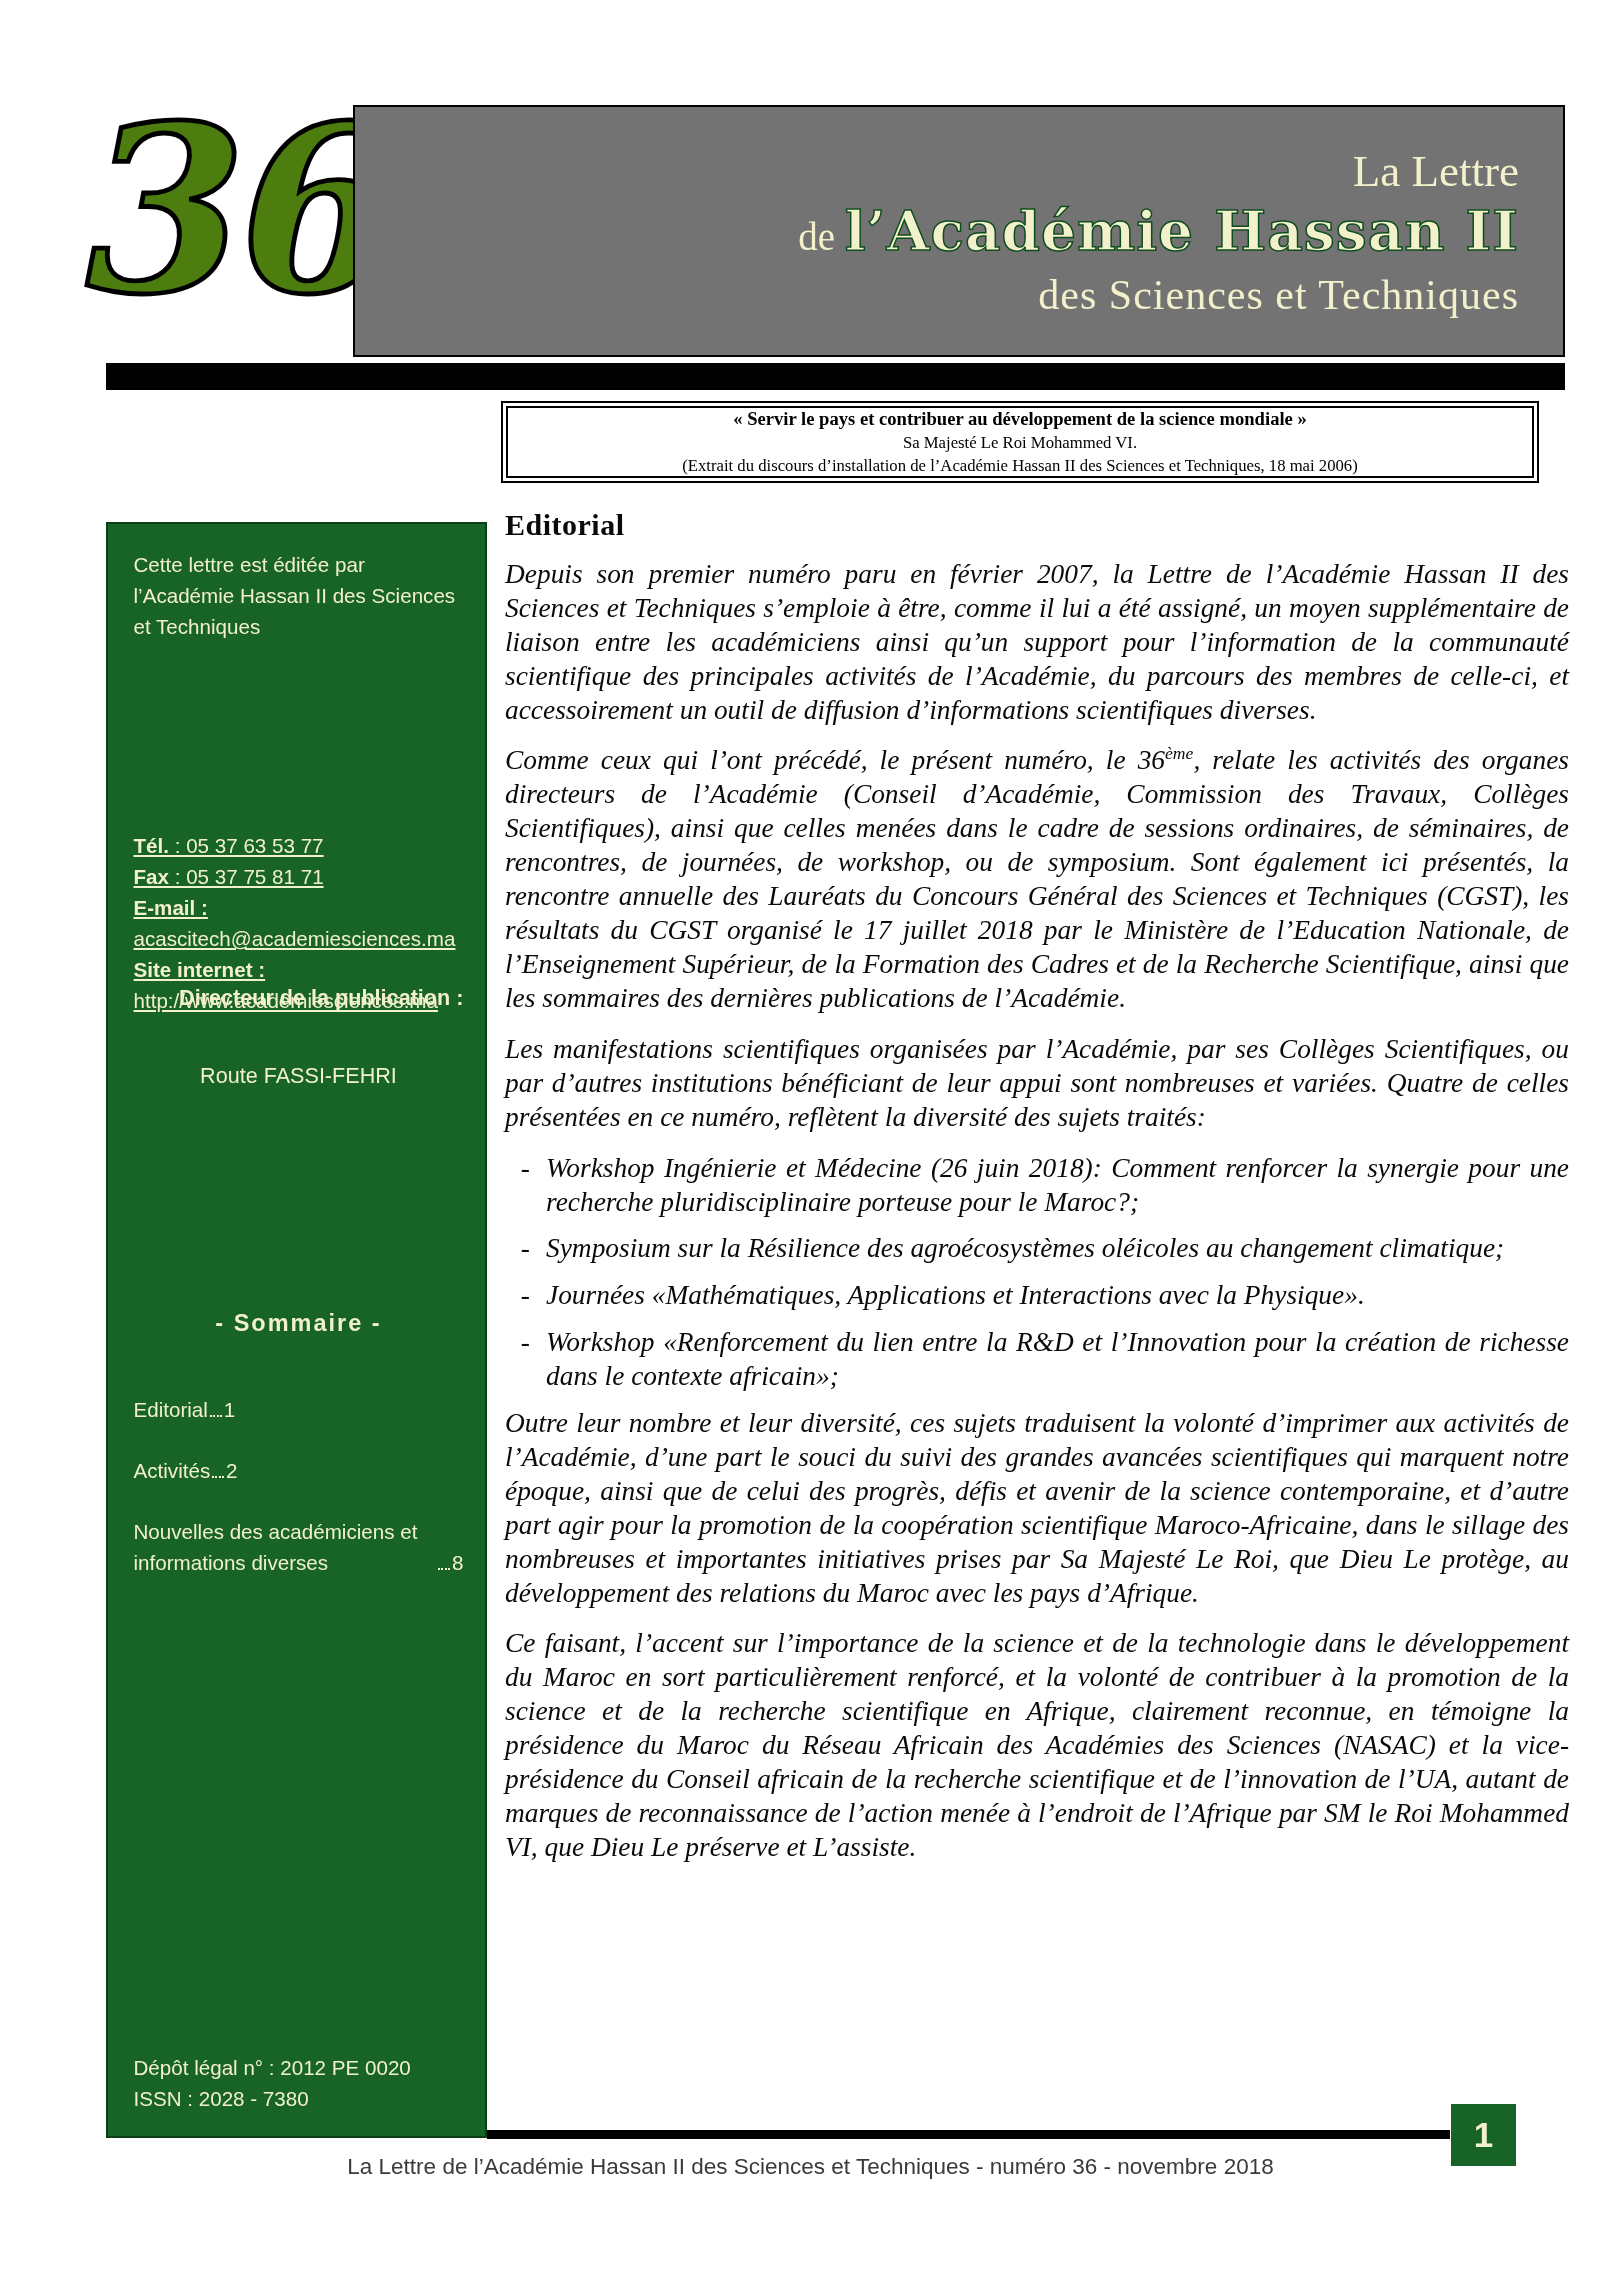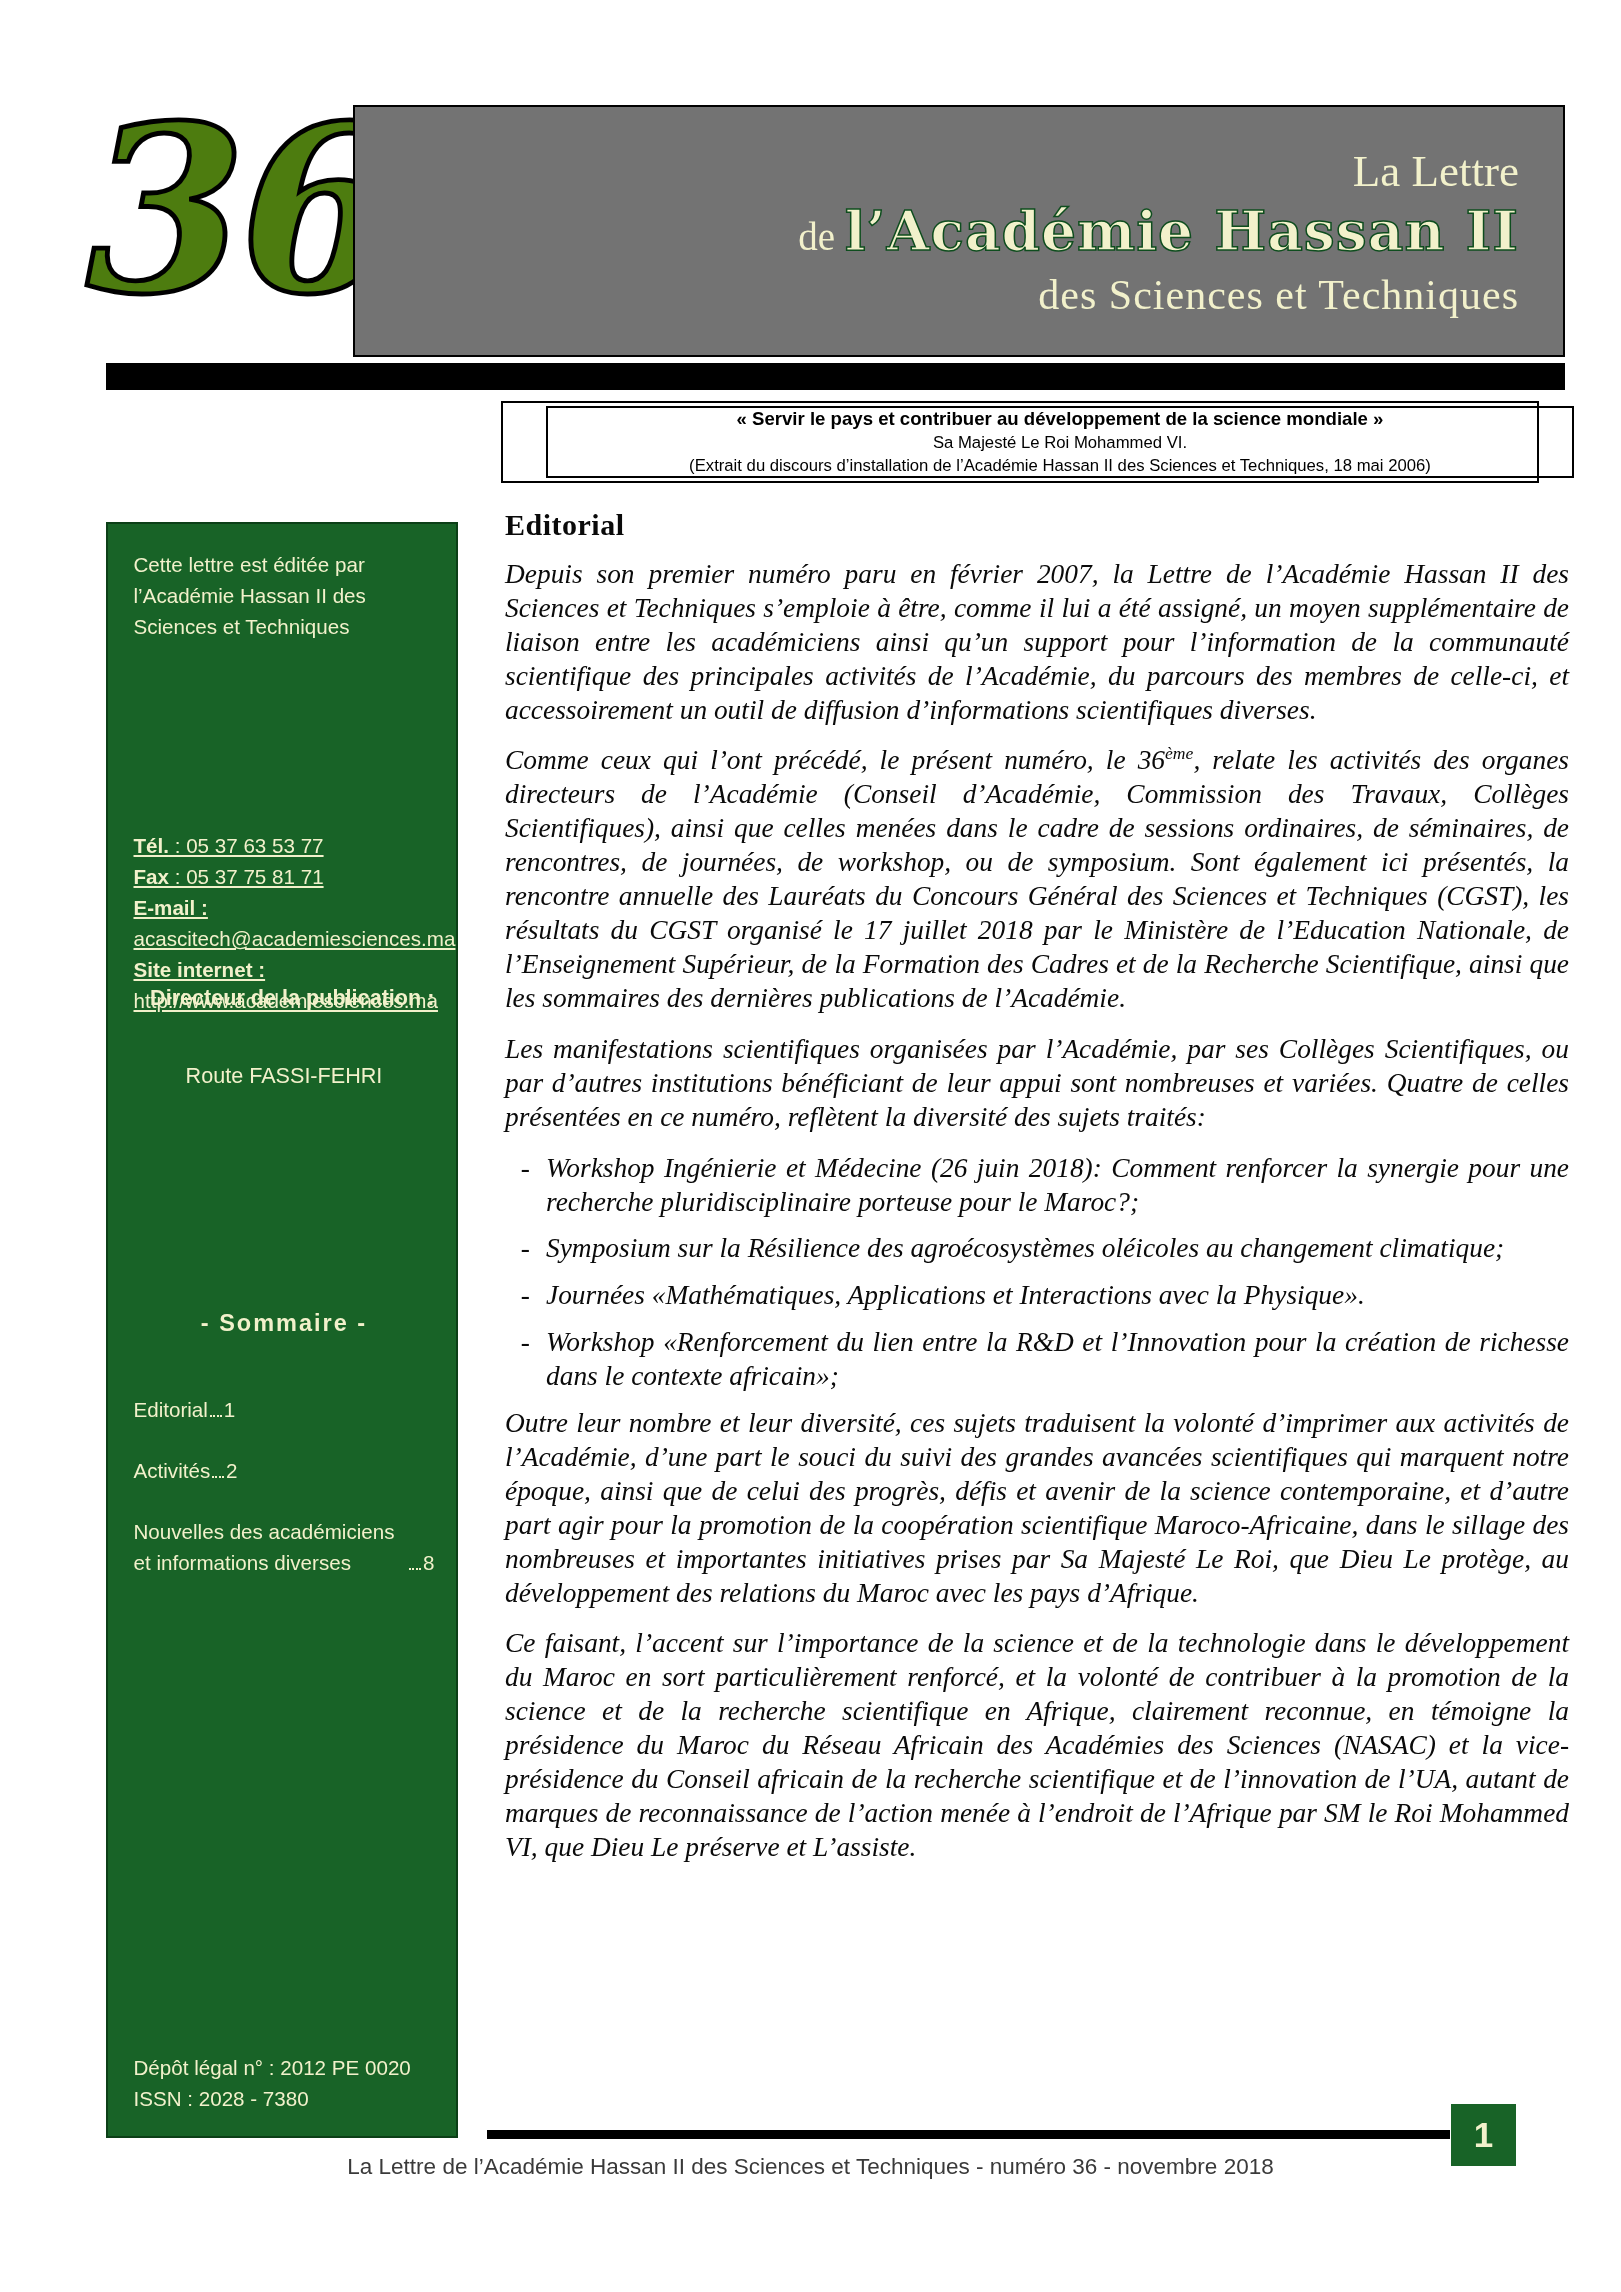--- a/index.html
+++ b/index.html
@@ -70,33 +70,32 @@
     padding: 2.9px;
     background: #ffffff;
   }
   .quote-box .inner {
     border: 2px solid #000000;
     width: 100%; height: 100%;
     display: flex;
     flex-direction: column;
     justify-content: center;
     text-align: center;
-    font-family: Liberation Sans, sans-serif;
+    font-family: Liberation Serif, serif;
     row-gap: 2.9px;
-    margin-left: 40px;
   }
   .quote-box .q1 { font-weight: bold; font-size: 18.6px; }
   .quote-box .q2 { font-size: 16.7px; }
   .quote-box .q3 { font-size: 16.7px; }
 
   
   .sidebar {
     position: absolute;
     left: 106px; top: 522px;
-    width: 352px; height: 1616px;
+    width: 381px; height: 1616px;
     background: #186327;
     border: 2px solid #0c3f17;
     color: #f2f1cb;
     font-family: "Liberation Sans", sans-serif;
     font-size: 20.6px;
     line-height: 31px;
   }
   .sidebar .abs { position: absolute; left: 25.5px; right: 21.6px; }
   .sb-edited { top: 24.5px; }
   .sb-siege { top: 164px; }

